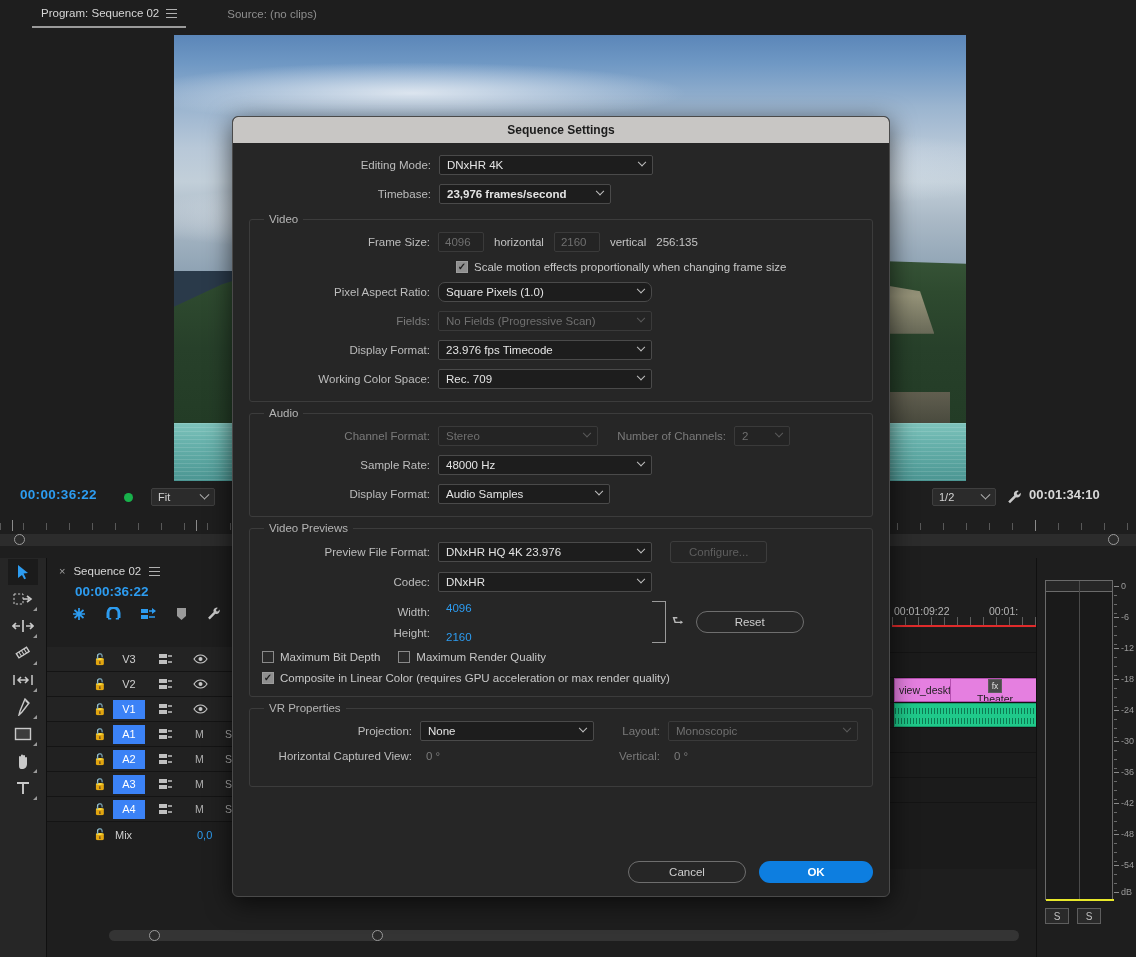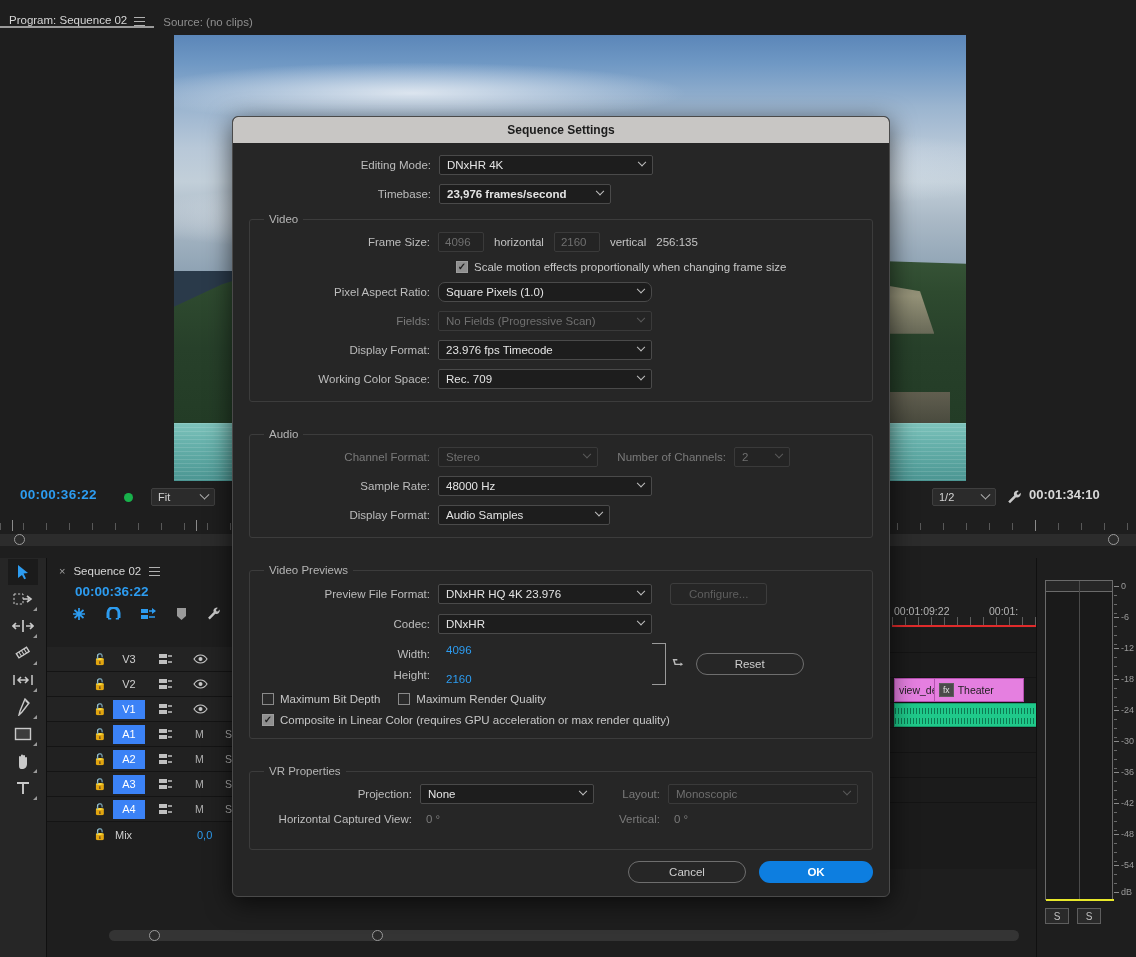--- a/index.html
+++ b/index.html
@@ -12,21 +12,21 @@
     overflow: hidden;
   }
   #root { position: relative; width: 1136px; height: 957px; }
 
   
   .panel-tabbar {
     position: absolute; left: 0; top: 0; width: 1136px; height: 28px;
     background: #1e1e1e;
     display: flex; align-items: center;
   }
-  .tab { display:flex; align-items:flex-end; gap:7px; padding: 0 9px; height: 27px; }
+  .tab { display:flex; align-items:center; gap:7px; padding: 0 9px; height: 27px; margin-left: 32px; }
   .tab-active { border-bottom: 2px solid #9a9a9a; }
   .tab-label { font-size: 11.5px; color: #d6d6d6; }
   .tab-label-dim { font-size: 11.5px; color: #8e8e8e; }
   .hamburger { display:inline-block; width:11px; height:9px; position:relative; }
   .hamburger i { position:absolute; left:0; width:11px; height:1px; background:#b0b0b0; display:block;}
   .hamburger i:nth-child(1){top:0;} .hamburger i:nth-child(2){top:4px;} .hamburger i:nth-child(3){top:8px;}
 
   
   .program-monitor {
     position:absolute; left:0; top:28px; width:1136px; height:528px;
@@ -195,21 +195,21 @@
                 transform: rotate(45deg) translate(-2px,-2px); margin-left:8px; flex:none;}
   .sel.dim .chev2 { border-color:#5a5a5a; }
   .numfield {
     background:#242424; border:1px solid #3a3a3a; border-radius:2px;
     height:20px; width:46px; display:flex; align-items:center; padding:0 6px; color:#6f6f6f; font-size:11.5px;
   }
   .plain { color:#c4c4c4; font-size:11.5px; }
   .plain.dim { color:#7a7a7a; }
 
   fieldset.group {
-    border:1px solid #3c3c3c; border-radius:3px; margin: 4px 0 26px 0; padding: 7px 12px 10px 12px;
+    border:1px solid #3c3c3c; border-radius:3px; margin: 4px 0 5px 0; padding: 7px 12px 10px 12px;
   }
   fieldset.group > legend { color:#b5b5b5; font-size:11.5px; padding: 0 5px; margin-left:2px;}
 
   .cb { width:12px; height:12px; border:1px solid #8a8a8a; background:#2a2a2a; display:inline-flex;
         align-items:center; justify-content:center; flex:none; }
   .cb.checked { background:#8f8f8f; border-color:#9d9d9d; }
   .cb.checked::after { content:"✓"; color:#1d1d1d; font-size:10px; line-height:1; font-weight:bold; }
   .cb-label { color:#c7c7c7; font-size:11.5px; margin-left:6px; }
 
   .btn {
@@ -485,21 +485,21 @@
       </div>
     </div>
 
     <div class="tracks-area">
       <div class="lane" style="top:0px;height:25px;"></div>
       <div class="lane" style="top:25px;height:25px;"></div>
       <div class="lane" style="top:50px;height:25px;">
         <div class="clip-v" style="left:600px;width:66px;">
           <span style="padding-left:4px;">view_deskt</span>
         </div>
-        <div class="clip-v" style="left:640px;width:90px;">
+        <div class="clip-v" style="left:656px;width:90px;flex-direction:column;">
           <span class="fx-badge">fx</span>
           <span>Theater</span>
         </div>
       </div>
       <div class="lane" style="top:75px;height:25px;">
         <div class="clip-a" style="left:600px;width:158px;">
           <div class="wave" style="top:4px;"></div>
           <div class="wave" style="top:14px;"></div>
         </div>
       </div>

